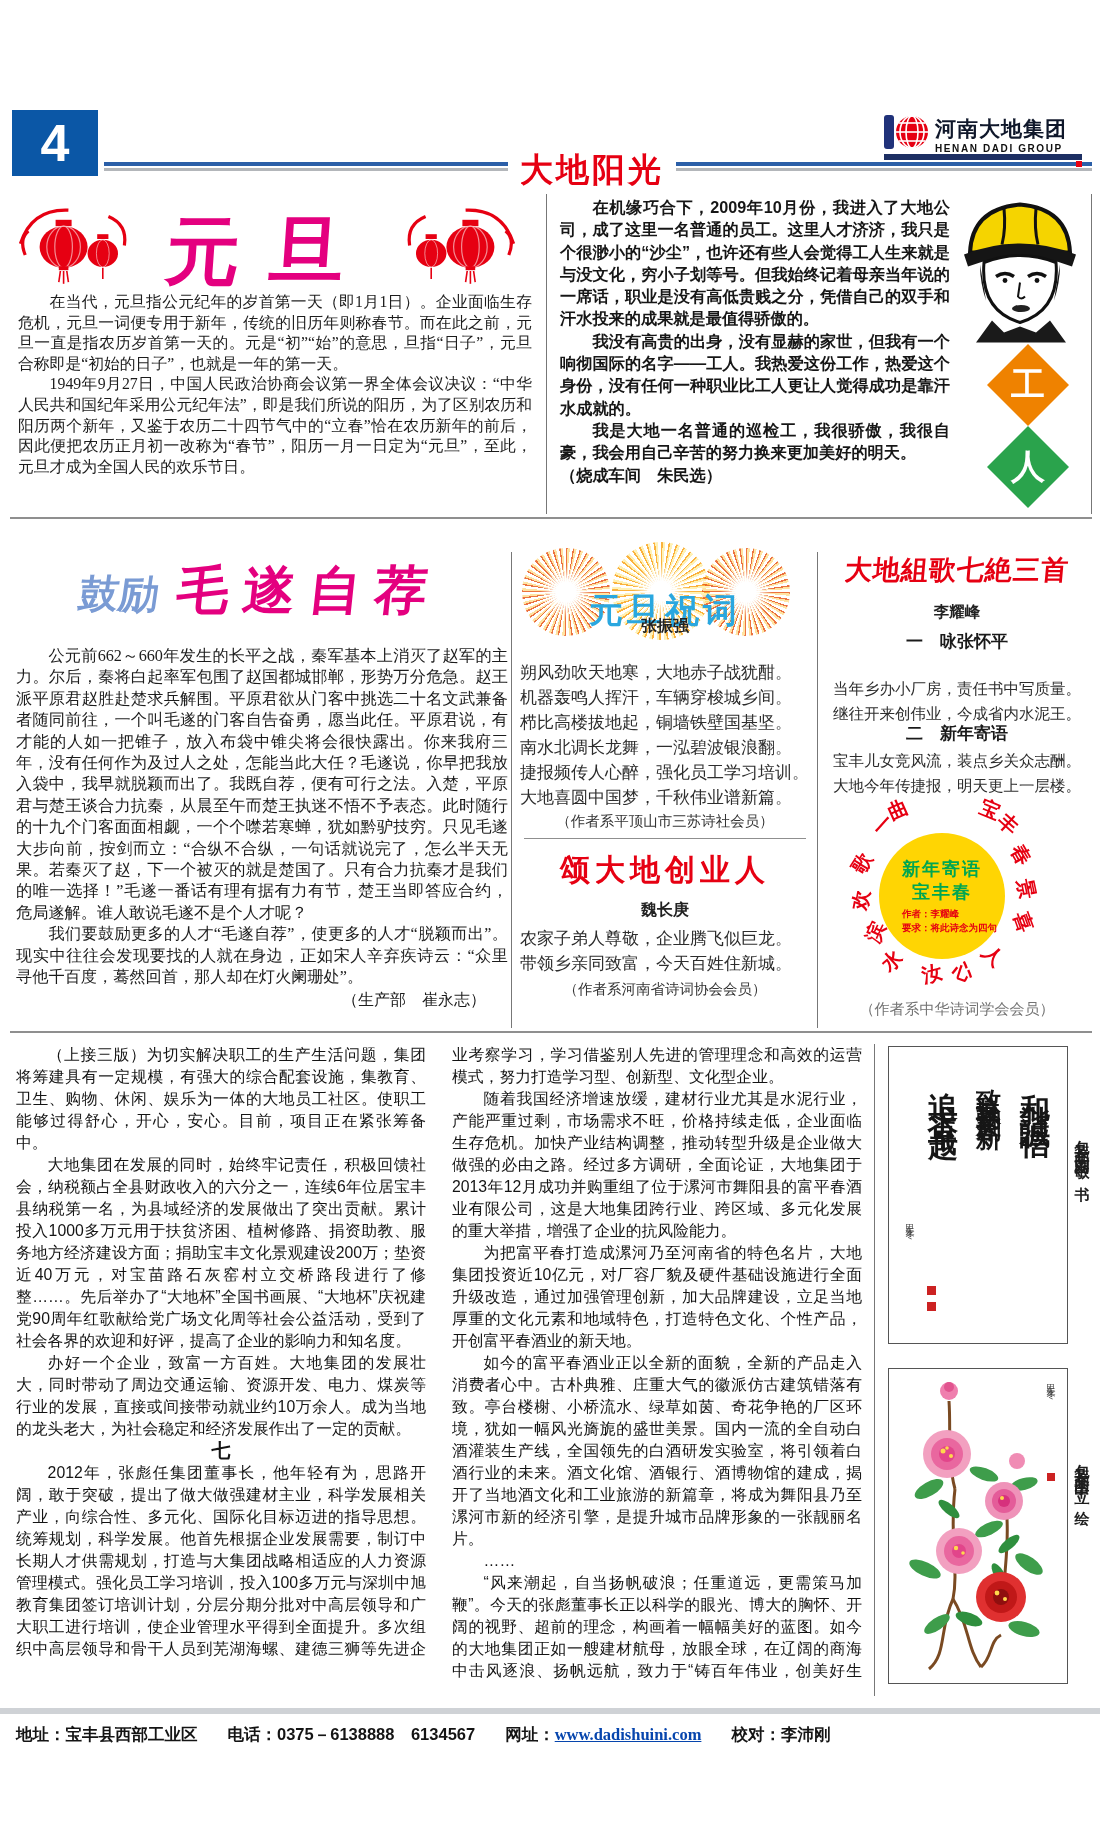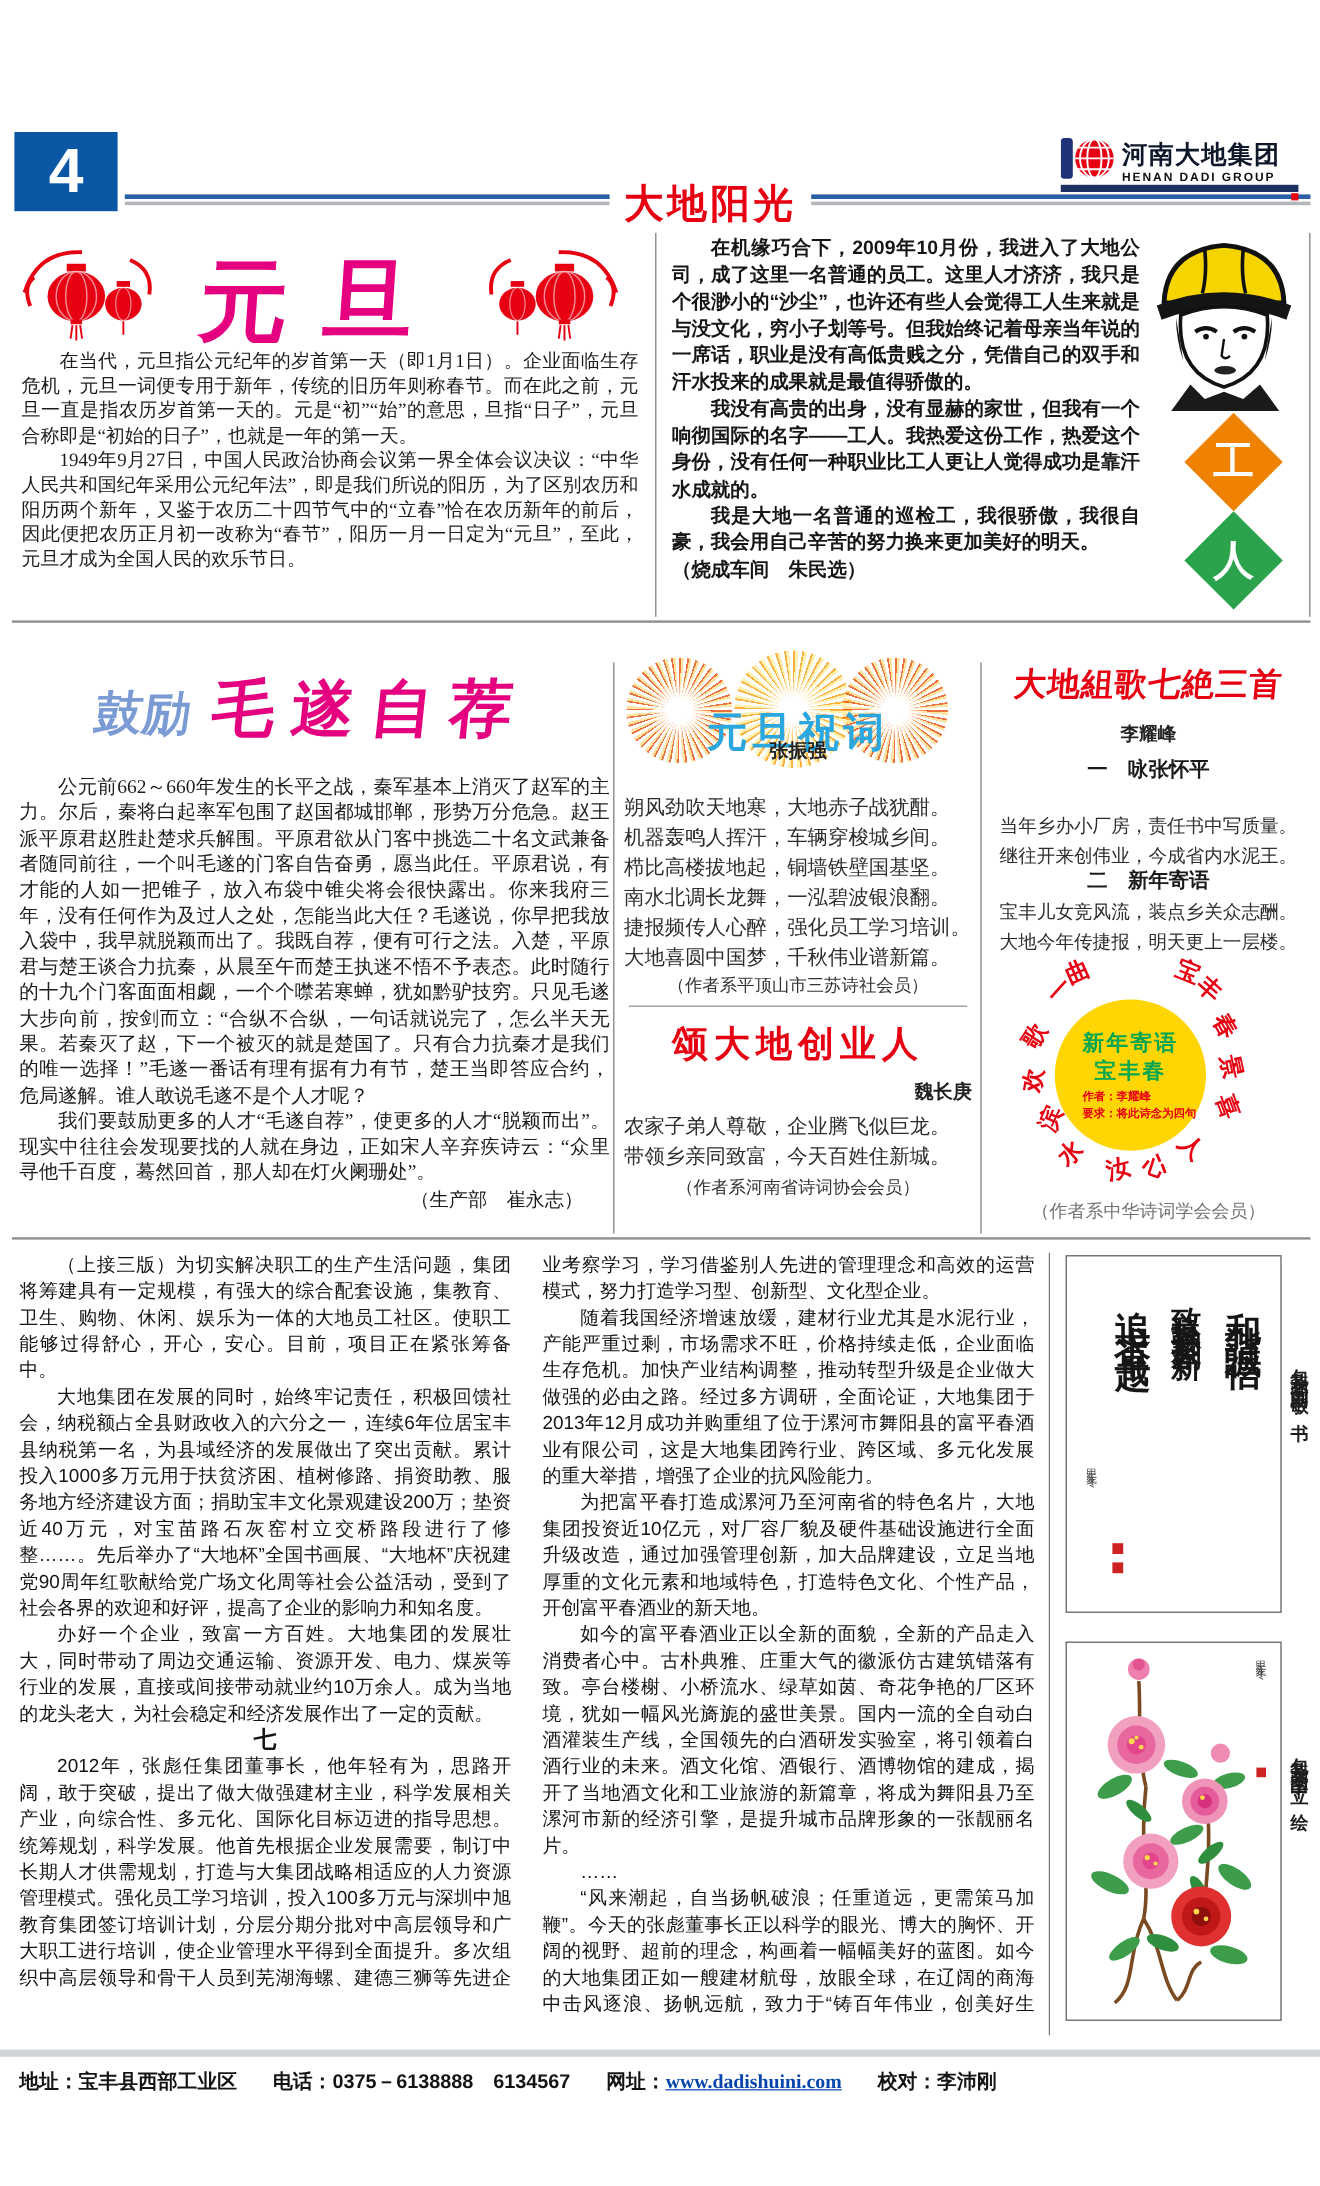--- a/index.html
+++ b/index.html
@@ -270,21 +270,21 @@
       <div>朔风劲吹天地寒，大地赤子战犹酣。</div>
       <div>机器轰鸣人挥汗，车辆穿梭城乡间。</div>
       <div>栉比高楼拔地起，铜墙铁壁国基坚。</div>
       <div>南水北调长龙舞，一泓碧波银浪翻。</div>
       <div>捷报频传人心醉，强化员工学习培训。</div>
       <div>大地喜圆中国梦，千秋伟业谱新篇。</div>
     </div>
   <div class="abs p-attr" style="left:520px;top:812px;">（作者系平顶山市三苏诗社会员）</div>
   <div class="abs hline-thin" style="left:524px;top:838px;width:282px;"></div>
   <div class="abs song-title">颂大地创业人</div>
-  <div class="abs p-author" style="left:520px;top:900px;text-align:right;">魏长庚</div>
+  <div class="abs p-author" style="left:520px;top:900px;">魏长庚</div>
   <div class="abs p-lines" style="left:520px;top:926px;">
       <div>农家子弟人尊敬，企业腾飞似巨龙。</div>
       <div>带领乡亲同致富，今天百姓住新城。</div>
     </div>
   <div class="abs p-attr" style="left:520px;top:980px;">（作者系河南省诗词协会会员）</div>
 
   <div class="abs zg-title">大地組歌七絶三首</div>
   <div class="abs zg-author">李耀峰</div>
   <div class="abs zg-sub" style="top:630px;">一　咏张怀平</div>
   <div class="abs zg-lines" style="top:676px;">

